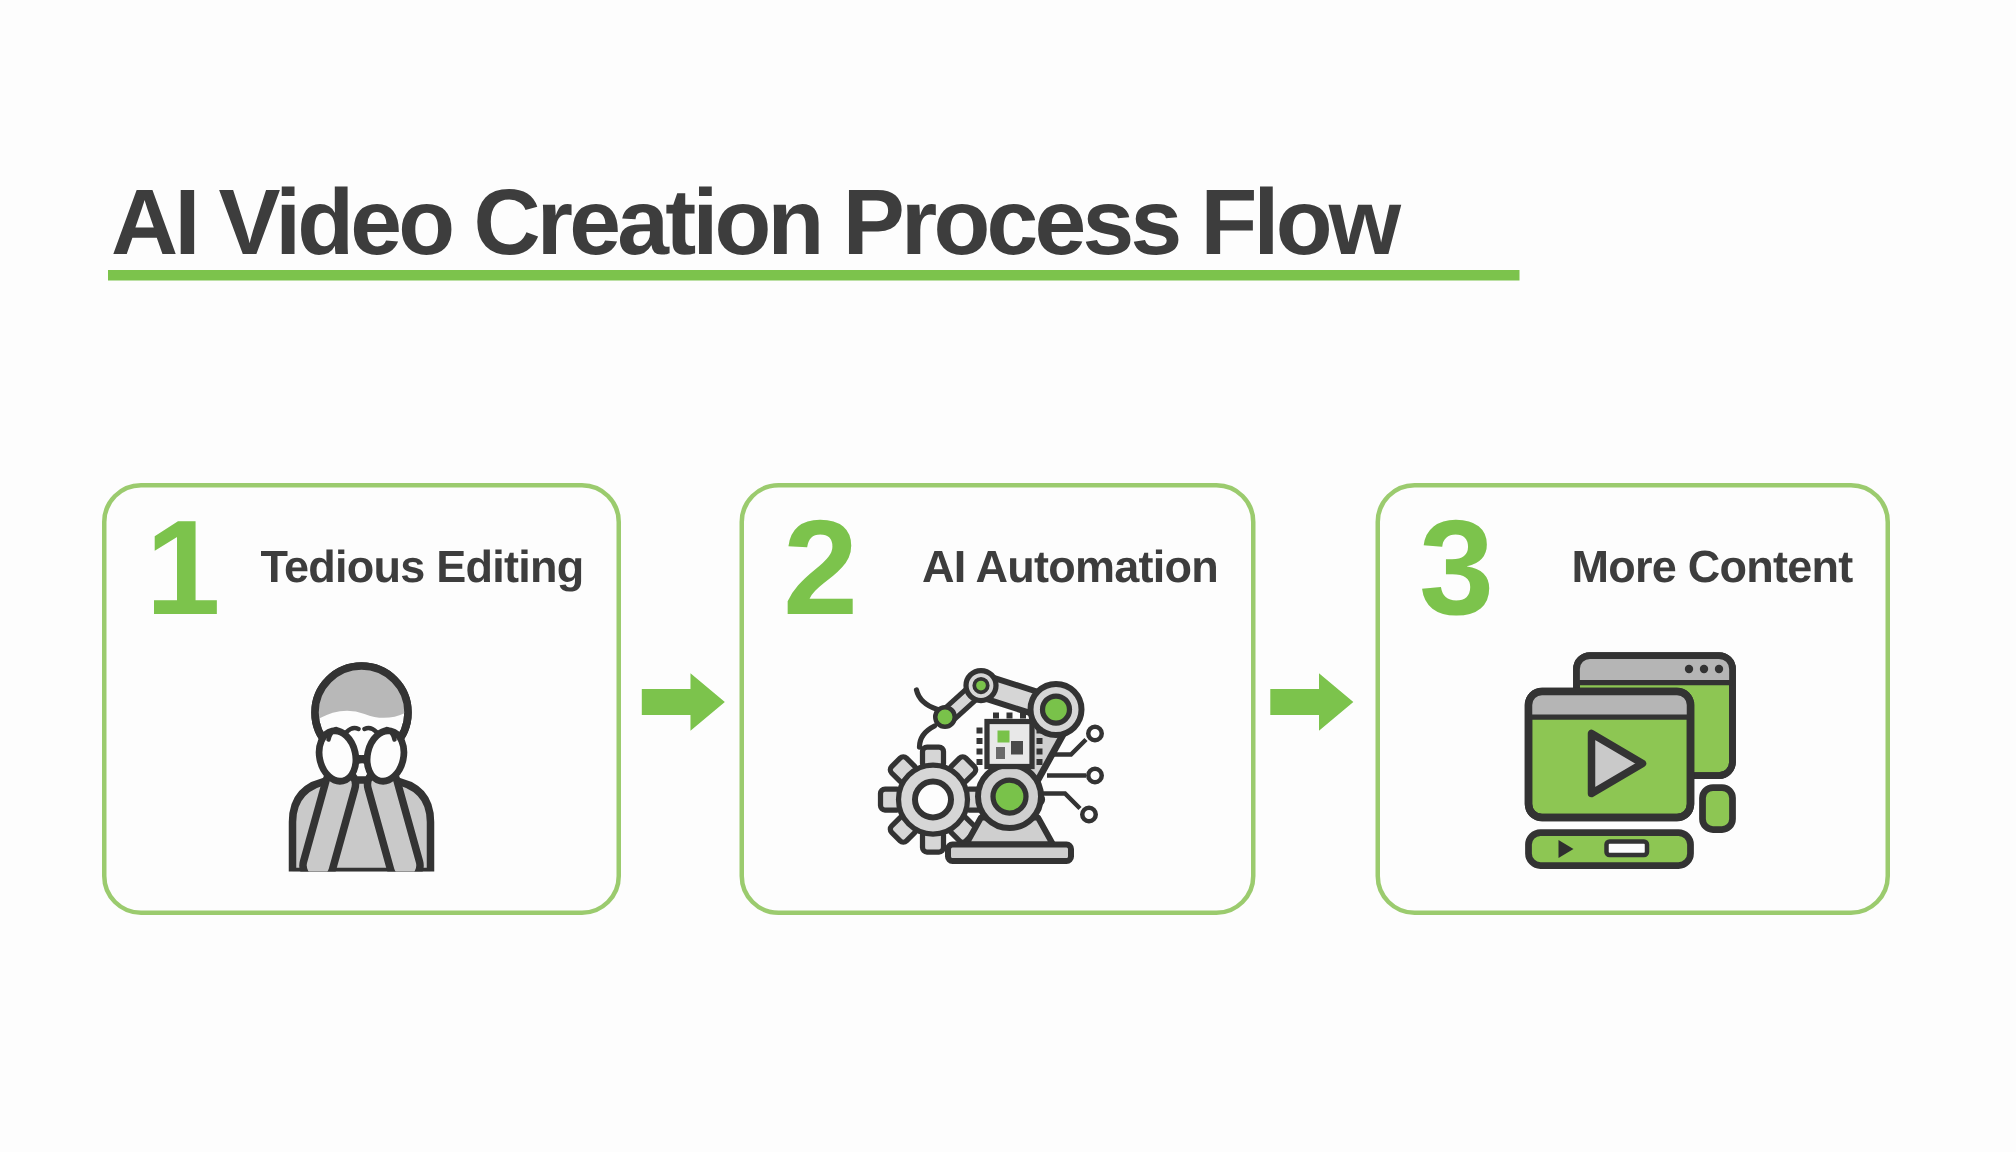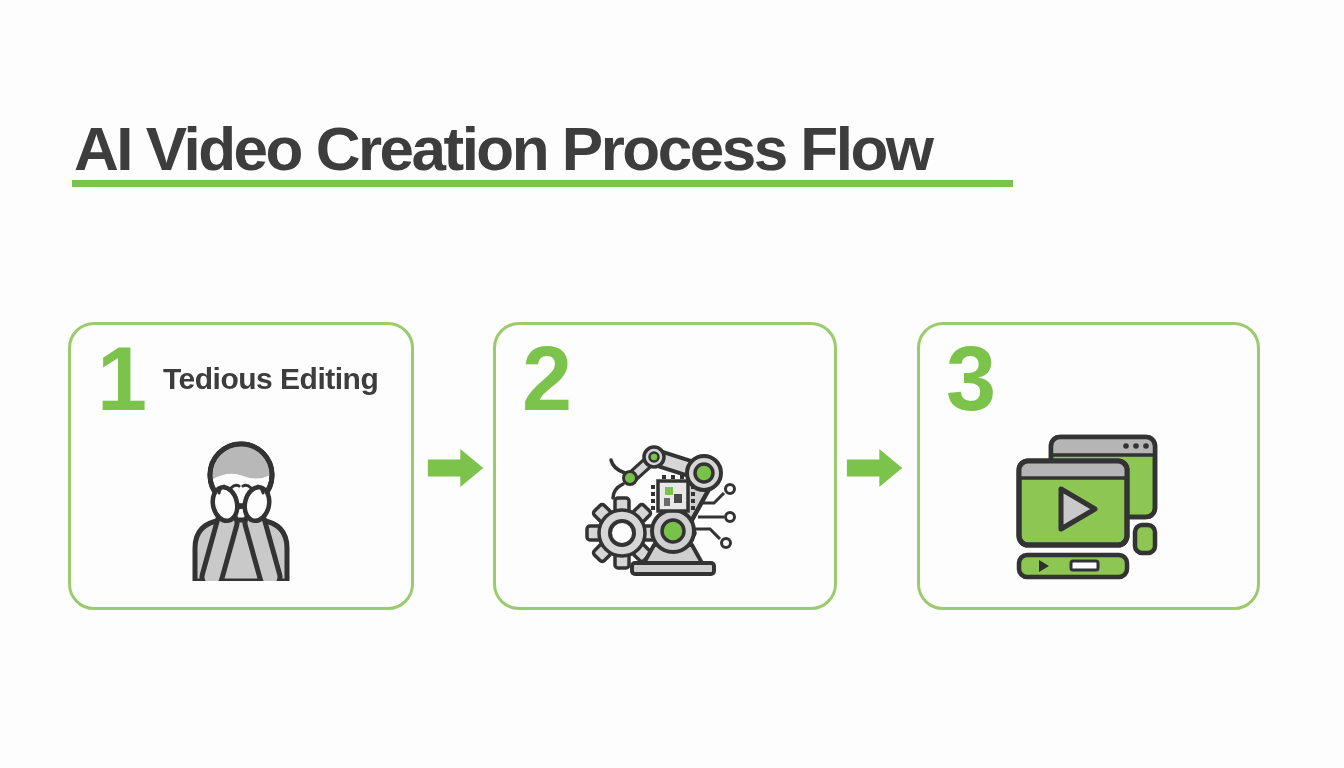--- a/index.html
+++ b/index.html
@@ -30,21 +30,21 @@
   .card-head {
     display:flex; align-items:center;
     padding:12px 22px 0 26px; height:96px;
   }
   .step-number {
     width:66px; flex:0 0 66px;
     font-size:90px; font-weight:700; line-height:0.92;
     color:#7cc34c;
   }
   .step-label {
-    flex:1; text-align:left;
+    flex:1; text-align:right;
     font-size:30px; font-weight:700; letter-spacing:-0.5px;
     color:#3d3d3d; white-space:nowrap;
   }
   .card-icon {
     display:flex; justify-content:center; align-items:flex-start;
     margin-top:10px; height:160px;
   }
   .flow-arrow { position:absolute; top:447px; width:59px; height:42px; }
   #arrow-1 { left:427px; }
   #arrow-2 { left:846px; }
@@ -89,20 +89,21 @@
   </div>
 </div>
 
 <svg class="flow-arrow" id="arrow-1" viewBox="0 0 60 44">
   <polygon points="0,13 34,13 34,2 58,22 34,42 34,31 0,31" fill="#7cc34c"></polygon>
 </svg>
 
 <div class="card" id="card-2">
   <div class="card-head">
     <div class="step-number">2</div>
+    <div class="step-label">AI Automation</div>
   </div>
   <div class="card-icon">
     <svg width="170" height="150" viewBox="0 0 170 150">
 
       <path d="M116,72 h18 l10,-10 M118,86 h26 M114,98 h16 l10,10" fill="none" stroke="#333" stroke-width="3"></path>
       <circle cx="150" cy="58" r="4.5" fill="#fdfdfd" stroke="#333" stroke-width="3"></circle>
       <circle cx="150" cy="86" r="4.5" fill="#fdfdfd" stroke="#333" stroke-width="3"></circle>
       <circle cx="146" cy="112" r="4.5" fill="#fdfdfd" stroke="#333" stroke-width="3"></circle>
 
       <path d="M86,80 v12 M98,80 v16 q0,6 6,6 h4" fill="none" stroke="#333" stroke-width="3"></path>
@@ -167,20 +168,21 @@
   </div>
 </div>
 
 <svg class="flow-arrow" id="arrow-2" viewBox="0 0 60 44">
   <polygon points="0,13 34,13 34,2 58,22 34,42 34,31 0,31" fill="#7cc34c"></polygon>
 </svg>
 
 <div class="card" id="card-3">
   <div class="card-head">
     <div class="step-number">3</div>
+    <div class="step-label">More Content</div>
   </div>
   <div class="card-icon">
     <svg width="160" height="150" viewBox="0 0 160 150">
 
       <rect x="42" y="6" width="104" height="80" rx="9" fill="#8dc653" stroke="#333" stroke-width="4.5"></rect>
       <path d="M42,24 v-9 q0,-9 9,-9 h86 q9,0 9,9 v9 z" fill="#b5b5b5"></path>
       <rect x="42" y="6" width="104" height="80" rx="9" fill="none" stroke="#333" stroke-width="4.5"></rect>
       <line x1="42" y1="24" x2="146" y2="24" stroke="#333" stroke-width="3.5"></line>
       <circle cx="117" cy="15" r="2.8" fill="#333"></circle>
       <circle cx="127" cy="15" r="2.8" fill="#333"></circle>

